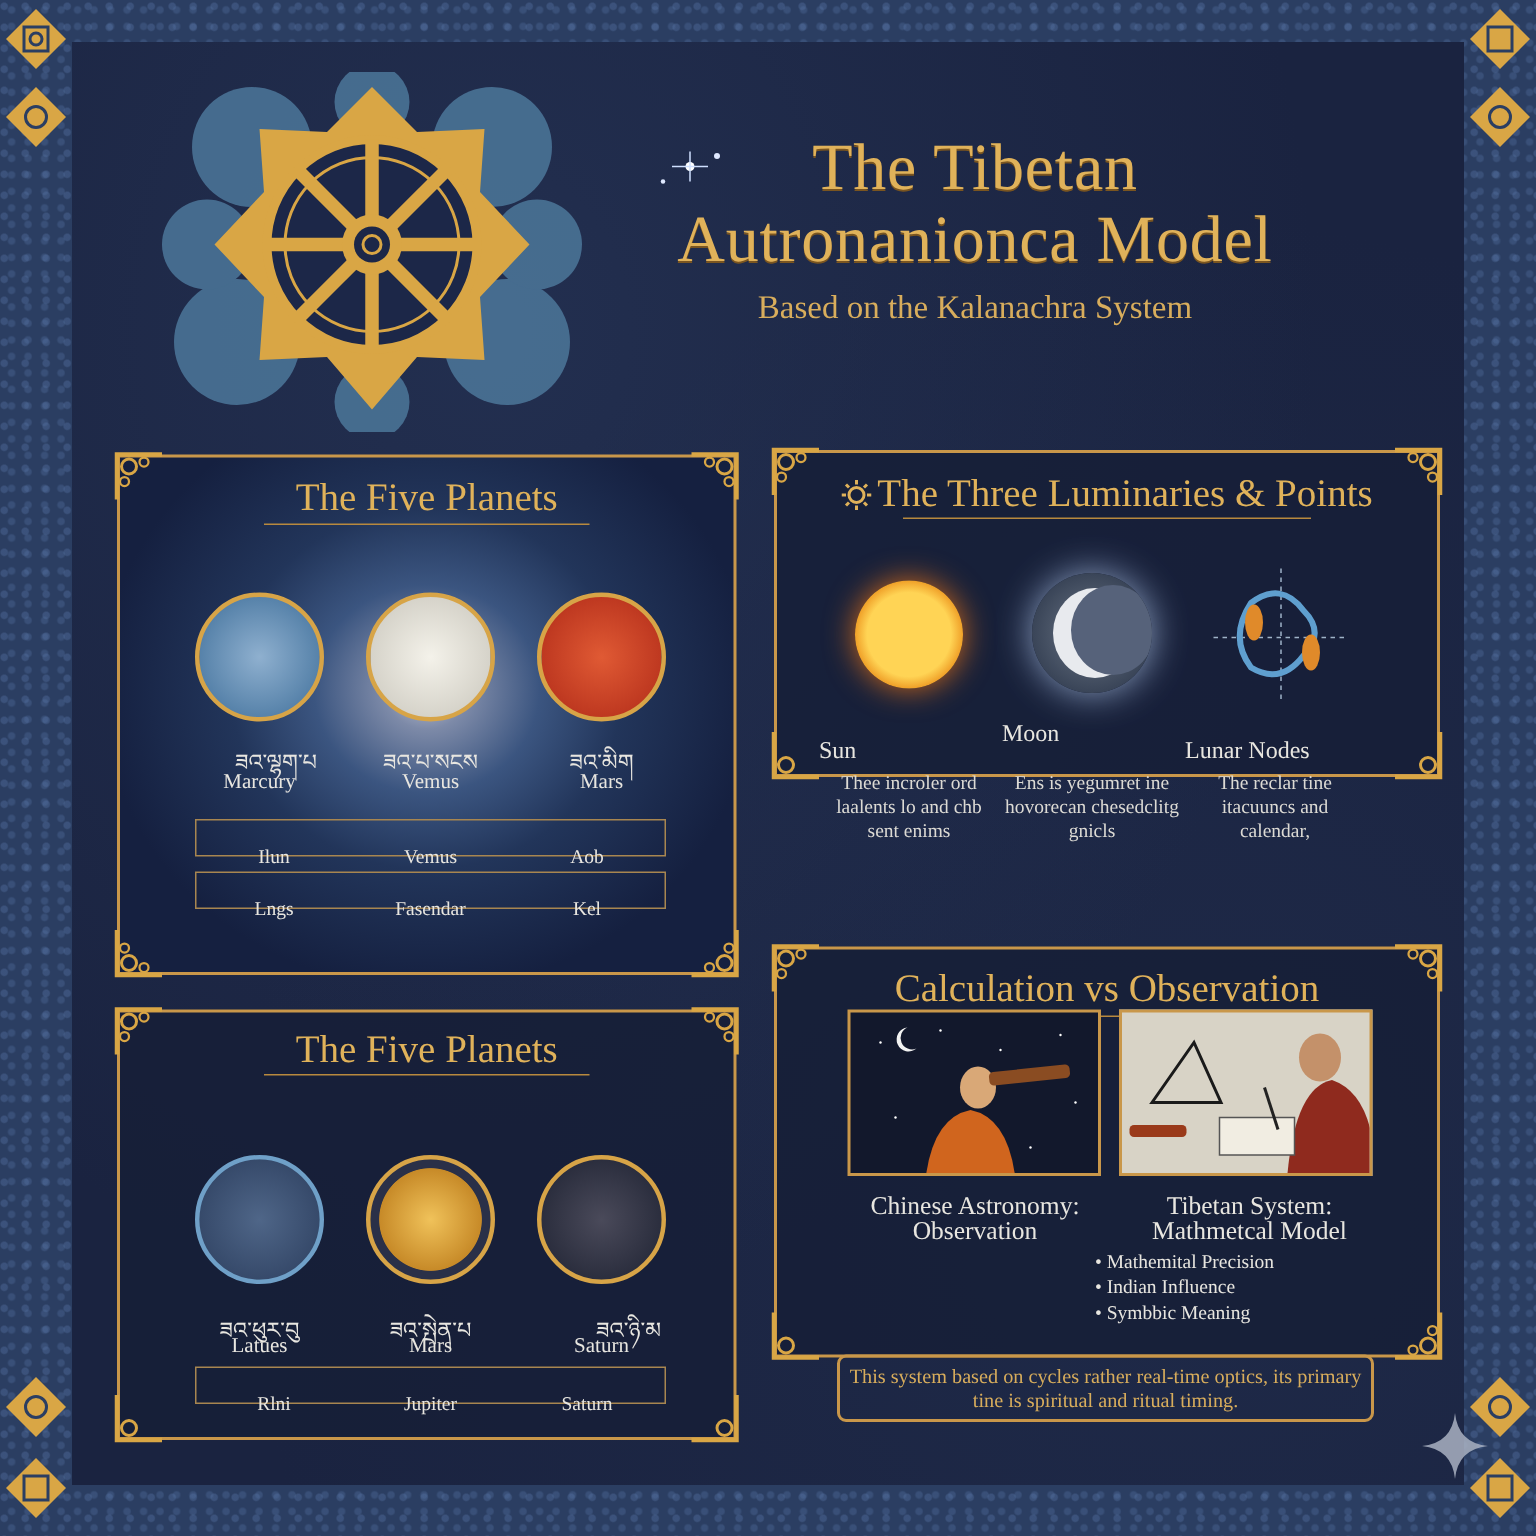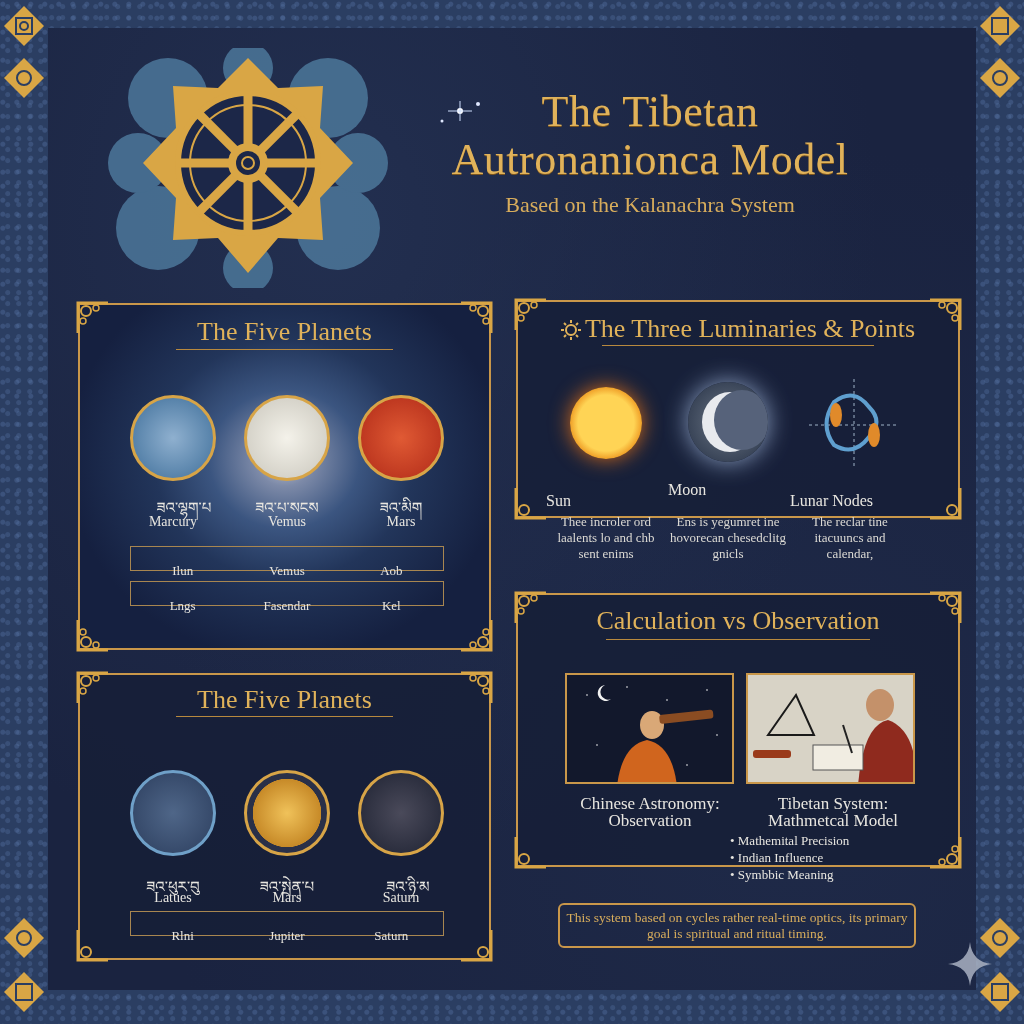--- a/index.html
+++ b/index.html
@@ -295,33 +295,33 @@
 
   <div class="panel-title" style="top:10px;">The Five Planets</div>
   <div class="panel-rule" style="left:96px;right:96px;top:41px;"></div>
 
   <div class="medallion" style="left:50px;top:95px;border-color:#6fa0c8;background:radial-gradient(circle,#4f6688,#2c3e5e);"></div>
   <div class="medallion" style="left:164px;top:95px;background:radial-gradient(circle,#f0c25a,#c78a28 60%,#2a3048 61%);"></div>
   <div class="medallion" style="left:278px;top:95px;background:radial-gradient(circle,#4a4a5a,#1e2232);"></div>
 
   <div class="tib" style="left:43px;top:195px;">ཟའ་ཕུར་བུ</div>
   <div class="tib" style="left:157px;top:195px;">ཟའ་སྤེན་པ</div>
-  <div class="tib" style="left:278px;top:195px;">ཟའ་ཉི་མ</div>
+  <div class="tib" style="left:289px;top:195px;">ཟའ་ཉི་མ</div>
   <div class="pname" style="left:43px;top:215px;">Latues</div>
   <div class="pname" style="left:157px;top:215px;">Mars</div>
   <div class="pname" style="left:271px;top:215px;">Saturn</div>
 
   <div class="grid-row" style="left:50px;top:236px;width:314px;">
     <div class="cell">Rlni</div>
     <div class="cell">Jupiter</div>
     <div class="cell">Saturn</div>
   </div>
 </div>
 
-<div class="panel" style="left:516px;top:593px;width:444px;height:274px;">
+<div class="panel" style="left:516px;top:631px;width:444px;height:274px;">
   <svg class="corner tl" viewBox="0 0 34 34">
       <path d="M2 32 L2 2 L32 2" fill="none" stroke="#d9a645" stroke-width="3"></path>
       <circle cx="10" cy="10" r="5" fill="none" stroke="#d9a645" stroke-width="2"></circle>
       <circle cx="20" cy="7" r="3" fill="none" stroke="#d9a645" stroke-width="1.5"></circle>
       <circle cx="7" cy="20" r="3" fill="none" stroke="#d9a645" stroke-width="1.5"></circle>
     </svg>
   <svg class="corner tr" viewBox="0 0 34 34">
       <path d="M2 32 L2 2 L32 2" fill="none" stroke="#d9a645" stroke-width="3"></path>
       <circle cx="10" cy="10" r="5" fill="none" stroke="#d9a645" stroke-width="2"></circle>
       <circle cx="20" cy="7" r="3" fill="none" stroke="#d9a645" stroke-width="1.5"></circle>
@@ -378,17 +378,17 @@
 <div class="cap" style="left:748px;top:795px;width:170px;">
   <div>Tibetan System:</div>
   <div>Mathmetcal Model</div>
 </div>
 <ul class="bullets" style="left:730px;top:832px;">
   <li>Mathemital Precision</li>
   <li>Indian Influence</li>
   <li>Symbbic Meaning</li>
 </ul>
 
-<div class="note">This system based on cycles rather real-time optics, its primary goal is spiritual and ritual timing.</div>
+<div class="note">This system based on cycles rather real-time optics, its primary tine is spiritual and ritual timing.</div>
 
 <svg class="sparkle" viewBox="0 0 44 44">
   <path d="M22 0 Q24 20 44 22 Q24 24 22 44 Q20 24 0 22 Q20 20 22 0Z" fill="#a9b1c2" opacity="0.85"></path>
 </svg>
 
 </body></html>

